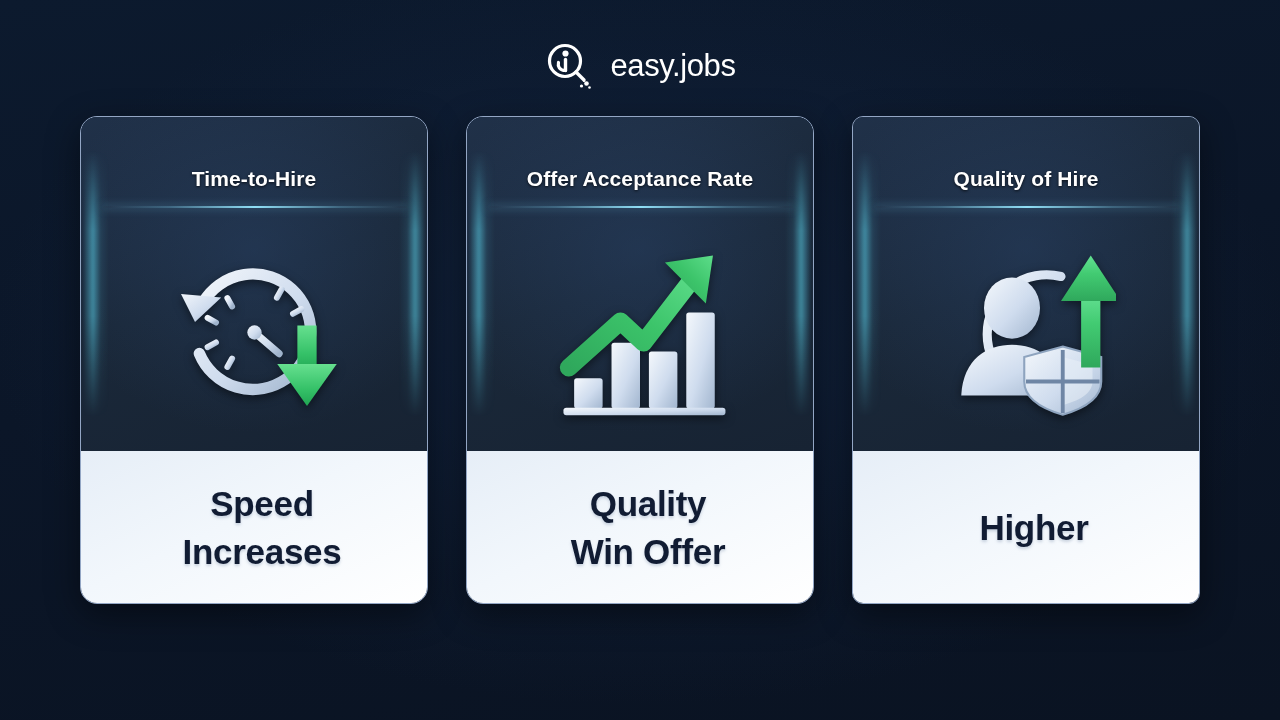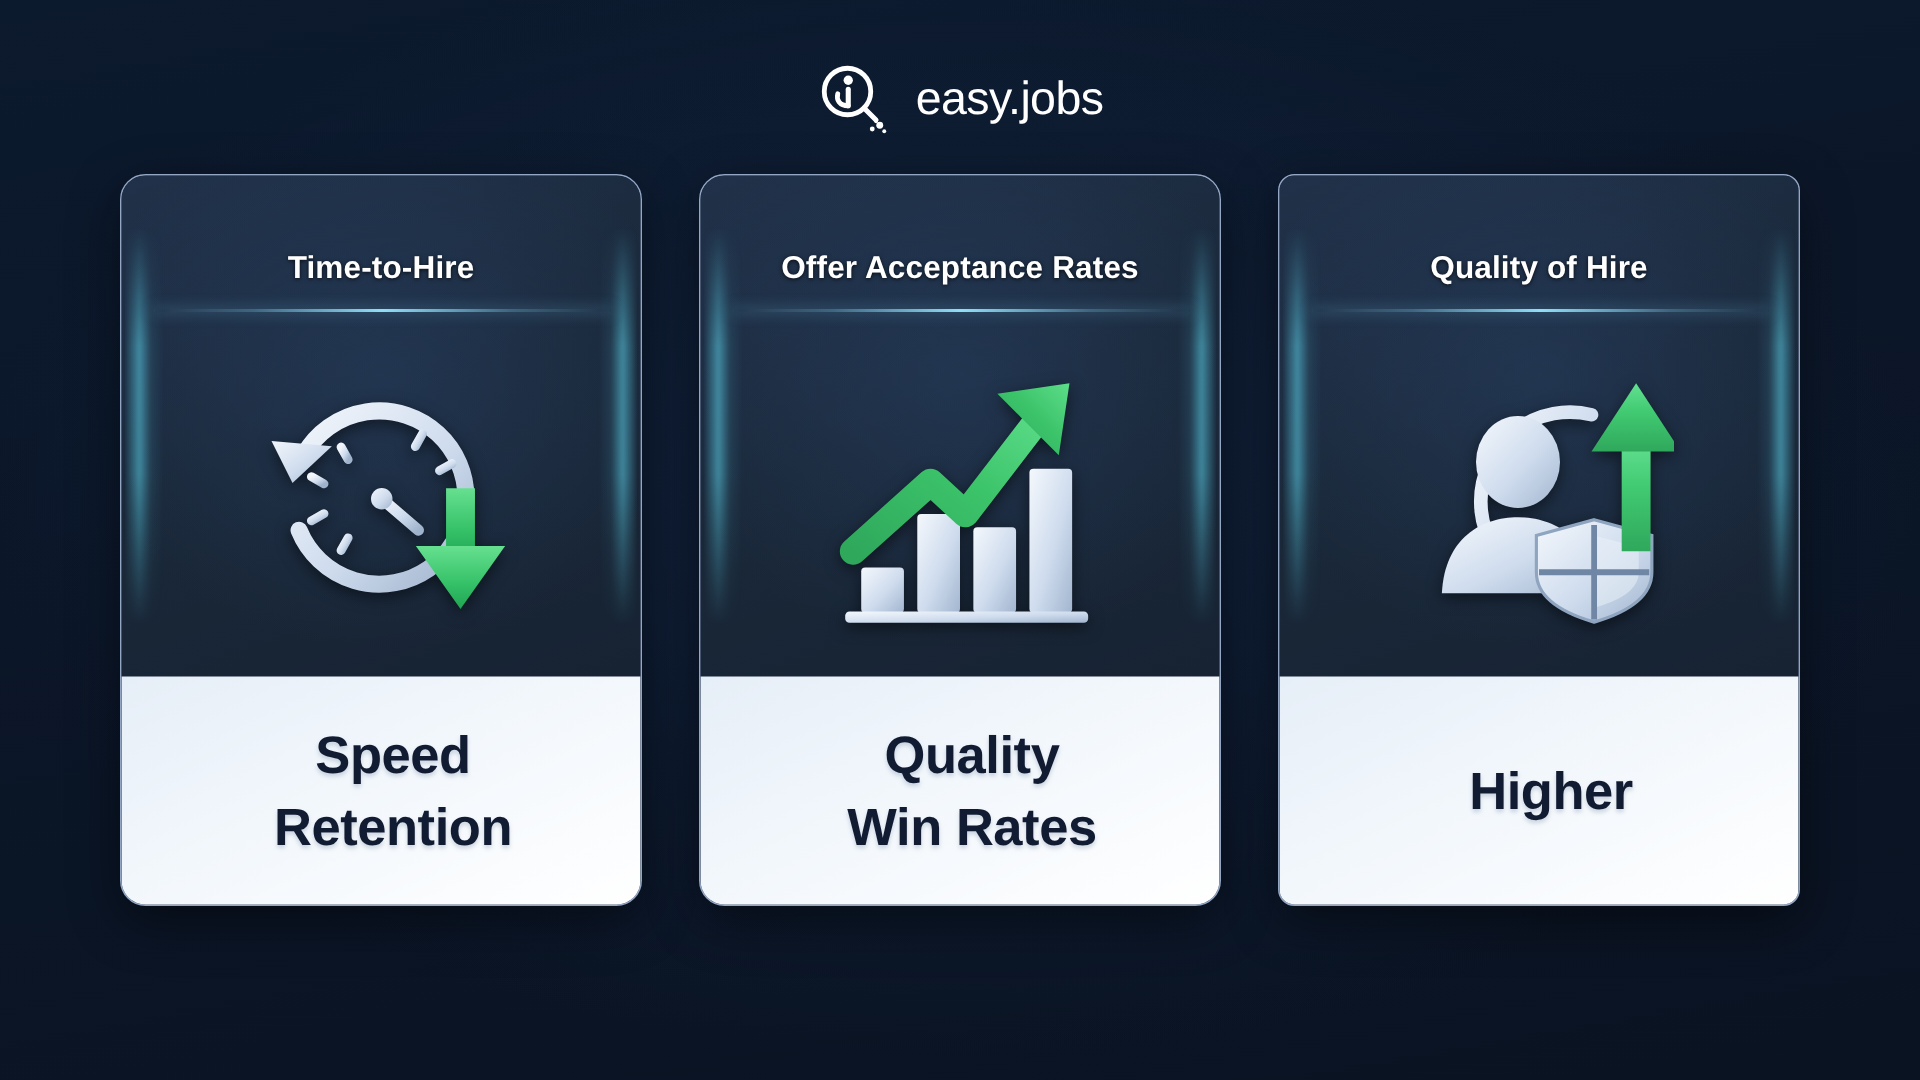--- a/index.html
+++ b/index.html
@@ -160,30 +160,30 @@
           <circle cx="50" cy="50" r="4.1" fill="url(#sil1)"></circle>
 
           <rect x="74.5" y="46" width="11" height="27" fill="url(#grn1)"></rect>
           <path d="M63 68 L97 68 L80 92 Z" fill="url(#grn1)"></path>
         </svg>
       </div>
     </div>
     <div class="card-foot">
       <div class="foot-text">
         <span>Speed</span>
-        <span class="l2">Retention</span>
+        <span class="l2">Increases</span>
       </div>
     </div>
   </div>
 
   <div class="card c2">
     <div class="card-top">
       <div class="edge l"></div>
       <div class="edge r"></div>
-      <div class="card-title">Offer Acceptance Rates</div>
+      <div class="card-title">Offer Acceptance Rate</div>
       <div class="divider"></div>
       <div class="icon-wrap">
         <svg width="178" height="178" viewBox="0 0 100 100">
           <defs>
             <linearGradient id="sil2" x1="0" y1="0" x2="1" y2="1">
               <stop offset="0%" stop-color="#f4f8fc"></stop>
                 <stop offset="55%" stop-color="#cfdcee"></stop>
                 <stop offset="100%" stop-color="#a2b6cf"></stop>
             </linearGradient>
             <linearGradient id="grn2" x1="0" y1="1" x2="1" y2="0">
@@ -201,21 +201,21 @@
           <rect x="7" y="92.5" width="91" height="4.2" rx="1.6" fill="url(#sil2)"></rect>
 
           <path d="M10 70 L39 44 L52 56 L82 17" fill="none" stroke="url(#grn2)" stroke-width="10" stroke-linejoin="round" stroke-linecap="round"></path>
           <path d="M64 11 L91 7 L87 34 Z" fill="url(#grn2)"></path>
         </svg>
       </div>
     </div>
     <div class="card-foot">
       <div class="foot-text">
         <span>Quality</span>
-        <span class="l2">Win Rates</span>
+        <span class="l2">Win Offer</span>
       </div>
     </div>
   </div>
 
   <div class="card c3">
     <div class="card-top">
       <div class="edge l"></div>
       <div class="edge r"></div>
       <div class="card-title">Quality of Hire</div>
       <div class="divider"></div>

